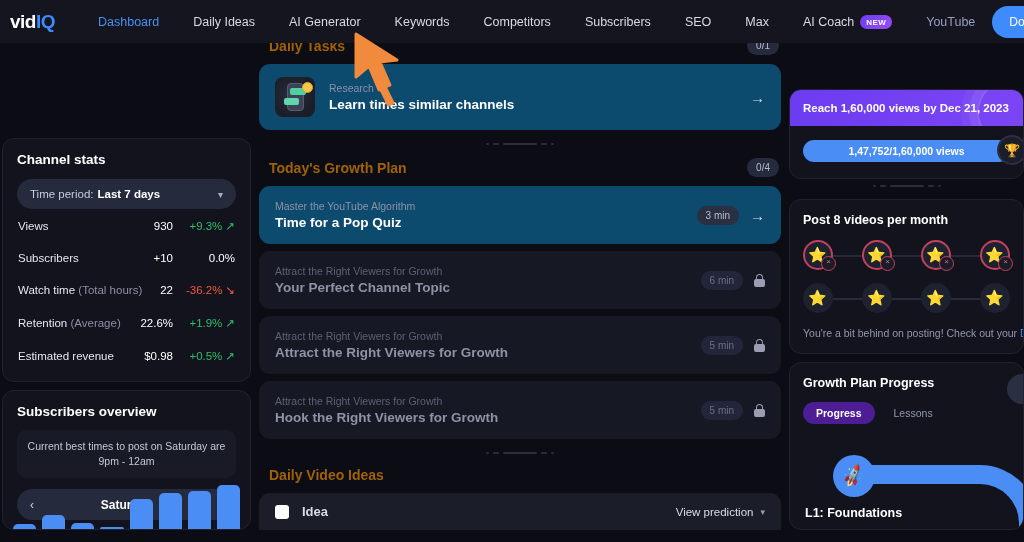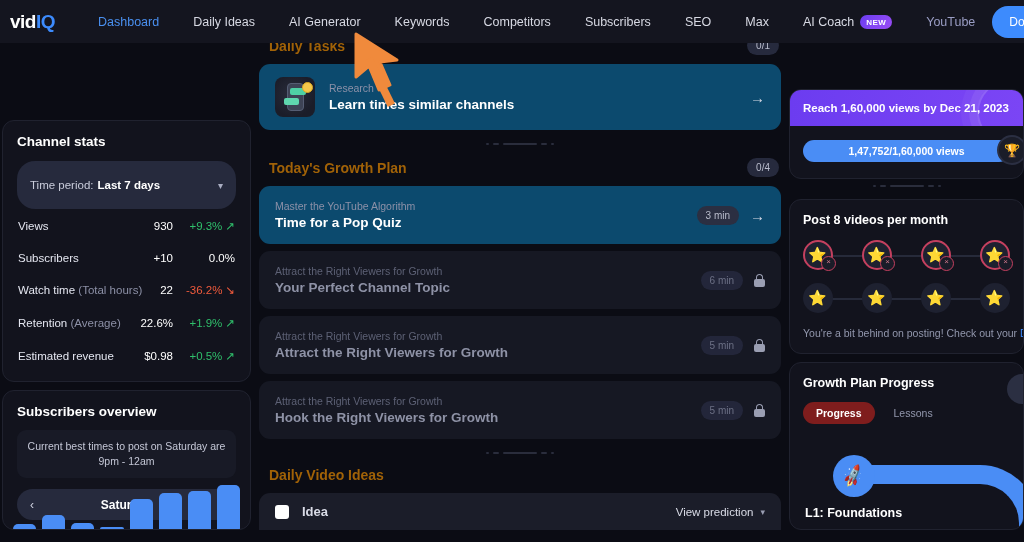--- a/index.html
+++ b/index.html
@@ -58,21 +58,21 @@
     border: 1px solid #20222f;
     border-radius: 12px;
   }
 
   
   .stats-card { padding: 13px 14px 9px; }
   .card-title { font-size: 13.5px; font-weight: 700; color: #fff; }
   .select-pill {
     margin-top: 12px;
     background: #262a3d; border-radius: 18px;
-    height: 48px; display: flex; align-items: center;
+    height: 30px; display: flex; align-items: center;
     padding: 0 13px; font-size: 11.5px; color: #c9ccdb; cursor: pointer;
   }
   .select-pill .val { color: #fff; font-weight: 700; margin-left: 4px; }
   .select-pill .chev { margin-left: auto; font-size: 10px; color: #a9adc2; }
 
   .stat-row {
     display: flex; align-items: center;
     padding: 10px 1px 9px; font-size: 11.5px;
   }
   .stat-label { color: #e4e6f0; }
@@ -255,21 +255,21 @@
   }
   .post-note .lnk { color: #3d8bfd; cursor: pointer; }
 
   .gpp-card { margin-top: 8px; padding: 13px 13px 0; height: 168px; overflow: hidden; position: relative; }
   .gpp-title { font-size: 12.5px; font-weight: 700; color: #fff; }
   .gpp-tabs { display: flex; align-items: center; gap: 6px; margin-top: 12px; }
   .gpp-tab {
     font-size: 10.5px; color: #9297ad; padding: 5px 13px;
     border-radius: 12px; cursor: pointer;
   }
-  .gpp-tab.active { background: #7f1d1d; color: #fff; font-weight: 700; }
+  .gpp-tab.active { background: #4c1d95; color: #fff; font-weight: 700; }
   .path-wrap { position: absolute; left: 0; right: 0; top: 86px; bottom: 0; }
   .path-line {
     position: absolute; left: 58px; top: 16px;
     width: 190px; height: 120px;
     border: 19px solid #4a8df5; border-left: none; border-bottom: none;
     border-radius: 0 58px 0 0;
   }
   .node-circle {
     position: absolute; left: 43px; top: 6px;
     width: 42px; height: 42px; border-radius: 50%; background: #4a8df5;

